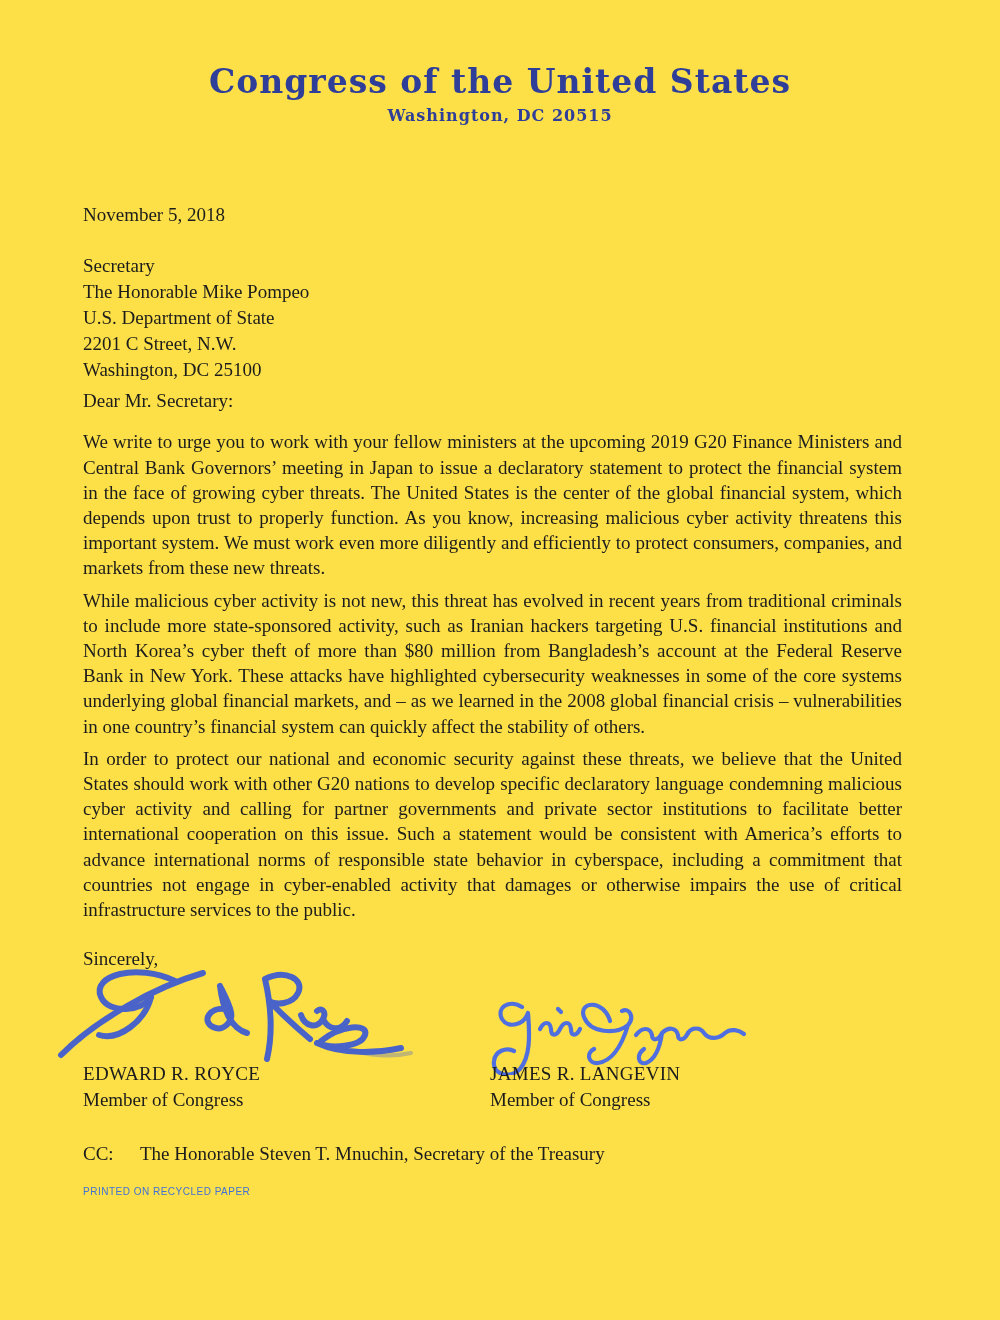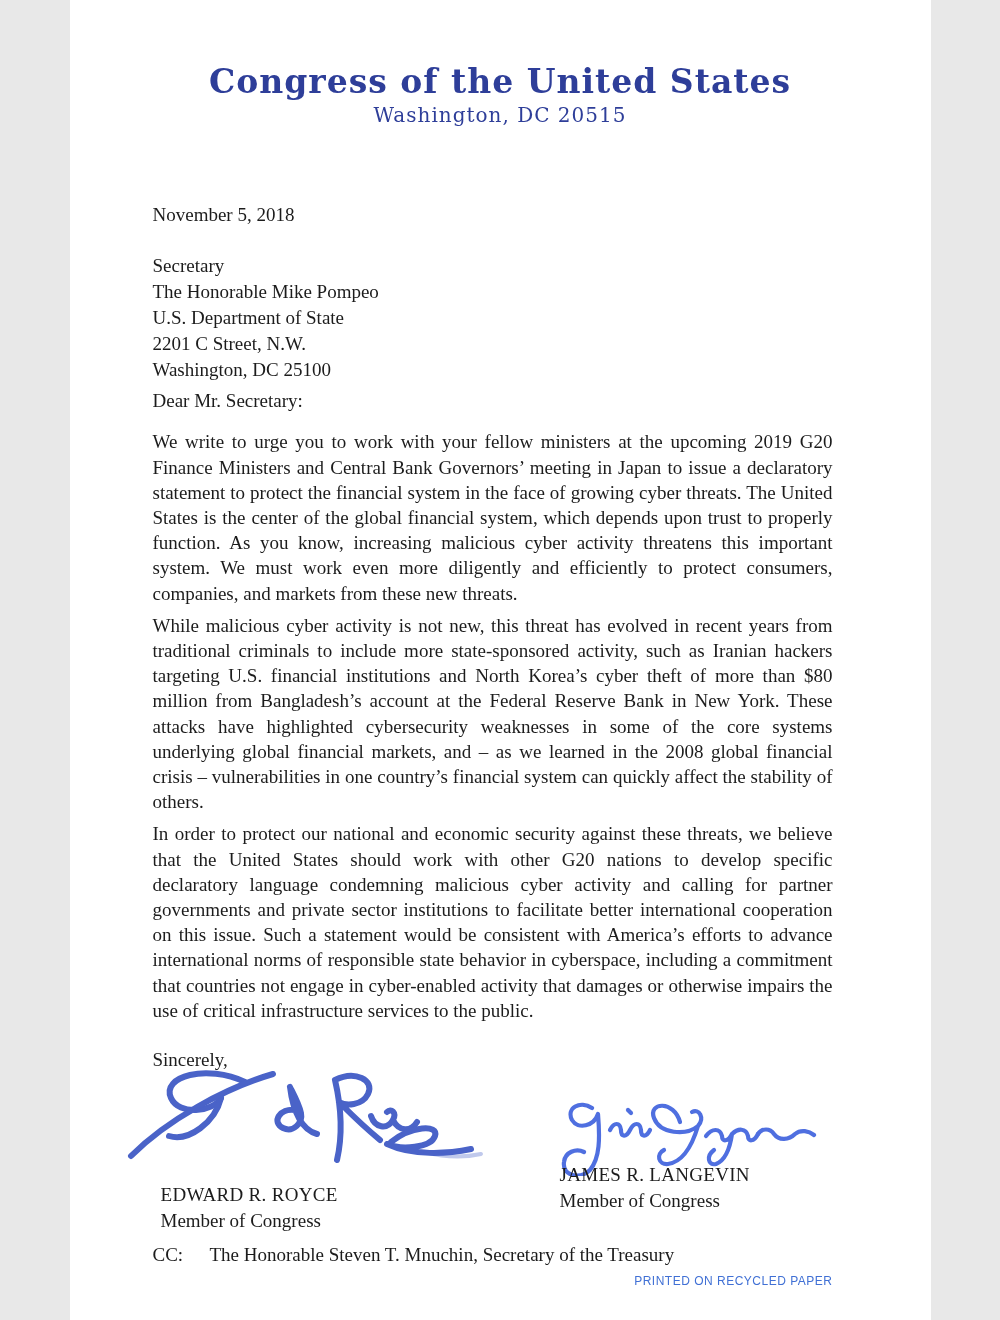--- a/index.html
+++ b/index.html
@@ -1,38 +1,38 @@
 <!DOCTYPE html>
 <html><head>
 <meta charset="utf-8">
 <style>
   html,body{margin:0;padding:0;background:#e8e8e8;}
   .page{
     position:relative;
-    width:861px;height:1320px;
+    width:1000px;height:1320px;
     margin:0 auto;
-    background:#ffffff;
+    background:#fde047;
     overflow:hidden;
     font-family:"Liberation Serif", serif;
     color:#1c1c1c;
   }
   
   .letterhead{ text-align:center; padding-top:62px; }
   .letterhead .lh-title{
     font-family:"DejaVu Serif", serif;
     font-weight:bold;
     font-size:33px;
     line-height:39px;
     letter-spacing:1px;
     color:#2e3e99;
   }
   .letterhead .lh-subtitle{
     font-family:"DejaVu Serif", serif;
-    font-weight:normal;
-    font-size:20px;
+    font-weight:bold;
+    font-size:16px;
     line-height:29px;
     letter-spacing:1px;
     color:#2e3e99;
   }
   
   .content{
     padding:0 98px 0 83px;
     font-size:19px;
     line-height:25.2px;
   }
@@ -53,30 +53,30 @@
     height:150px;
     margin-top:-4px;
   }
   .sig-royce{ position:absolute; left:-28px; top:0; }
   .sig-langevin{ position:absolute; left:395px; top:28px; }
   .signer-name{
     position:absolute; top:94px;
     line-height:26px;
   }
   .signer-name .sn-caps{ letter-spacing:0.3px; }
-  .signer-left{ left:8px;margin-top:20px; }
+  .signer-left{ left:0; }
   .signer-right{ left:407px; }
   
   .cc-line{ margin-top:24px; }
   .cc-label{ display:inline-block; width:57px; }
   .recycled{
-    margin-top:2px;
-    text-align:right;
+    margin-top:12px;
+    text-align:left;
     font-family:"Liberation Sans", sans-serif;
-    font-size:12px;
+    font-size:10px;
     letter-spacing:0.5px;
     color:#4070d5;
   }
   svg .pen{ fill:none; stroke-linecap:round; stroke-linejoin:round; }
 </style>
 </head>
 <body>
 
 <div class="page">
 

